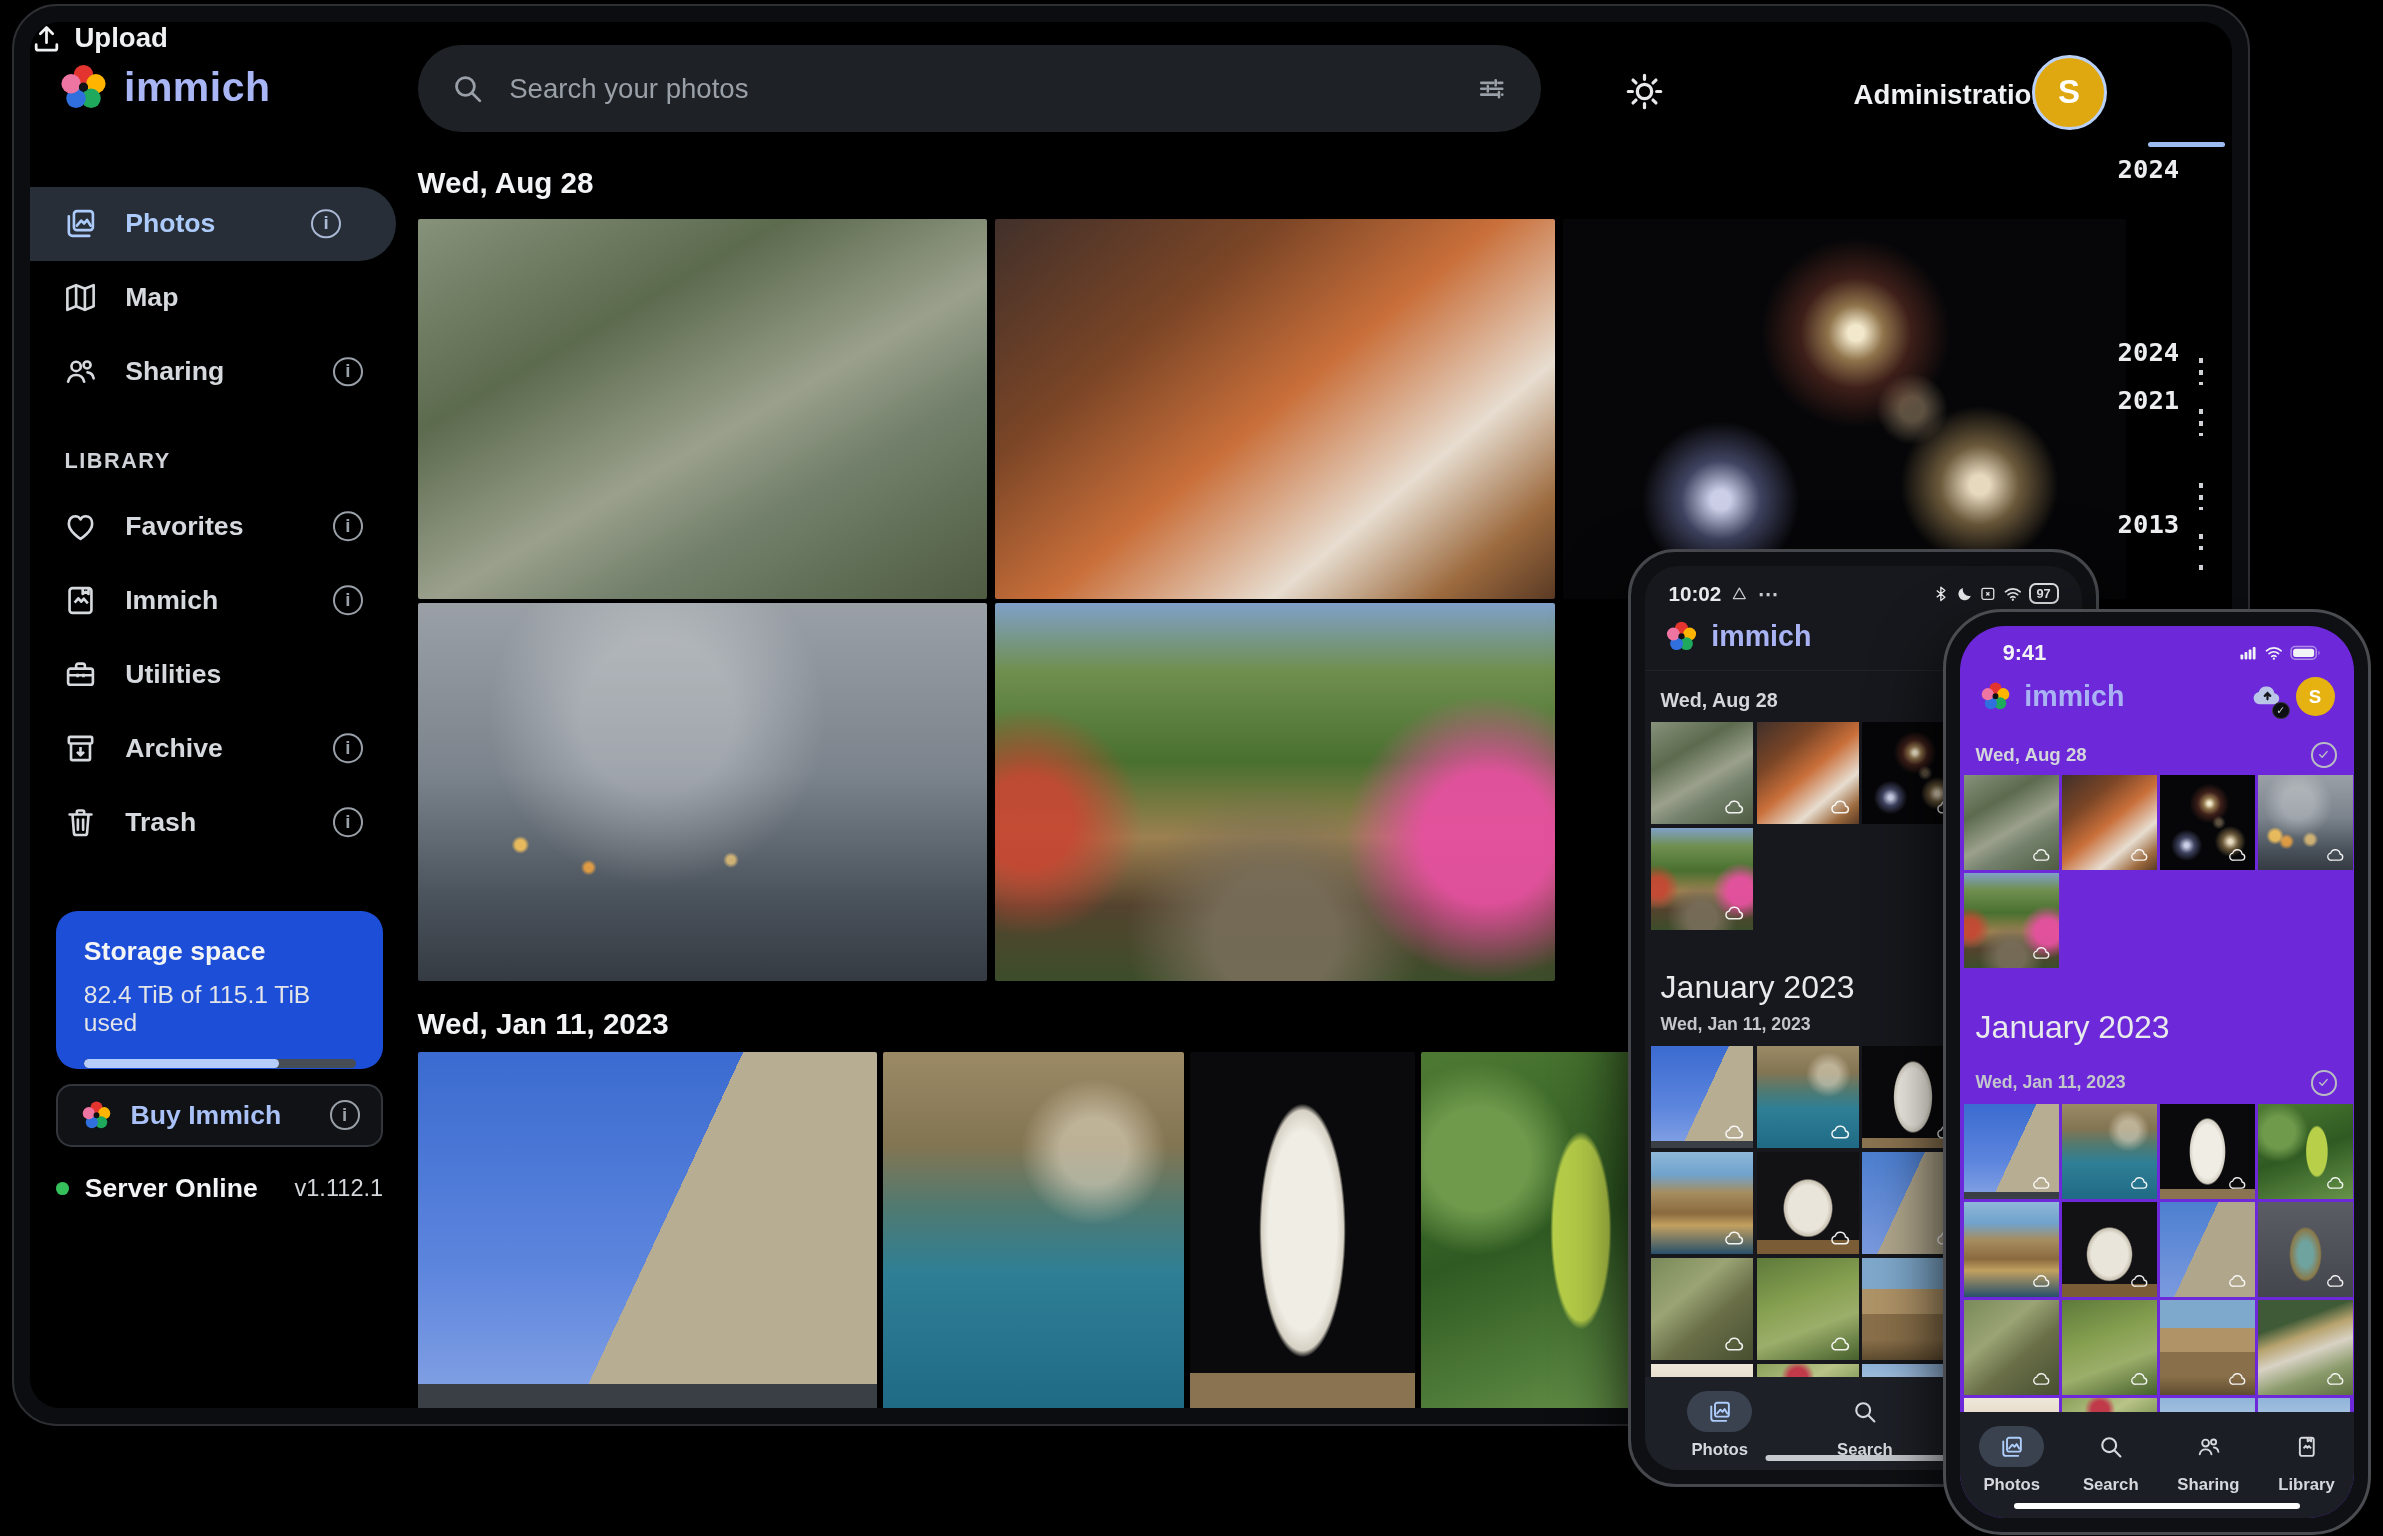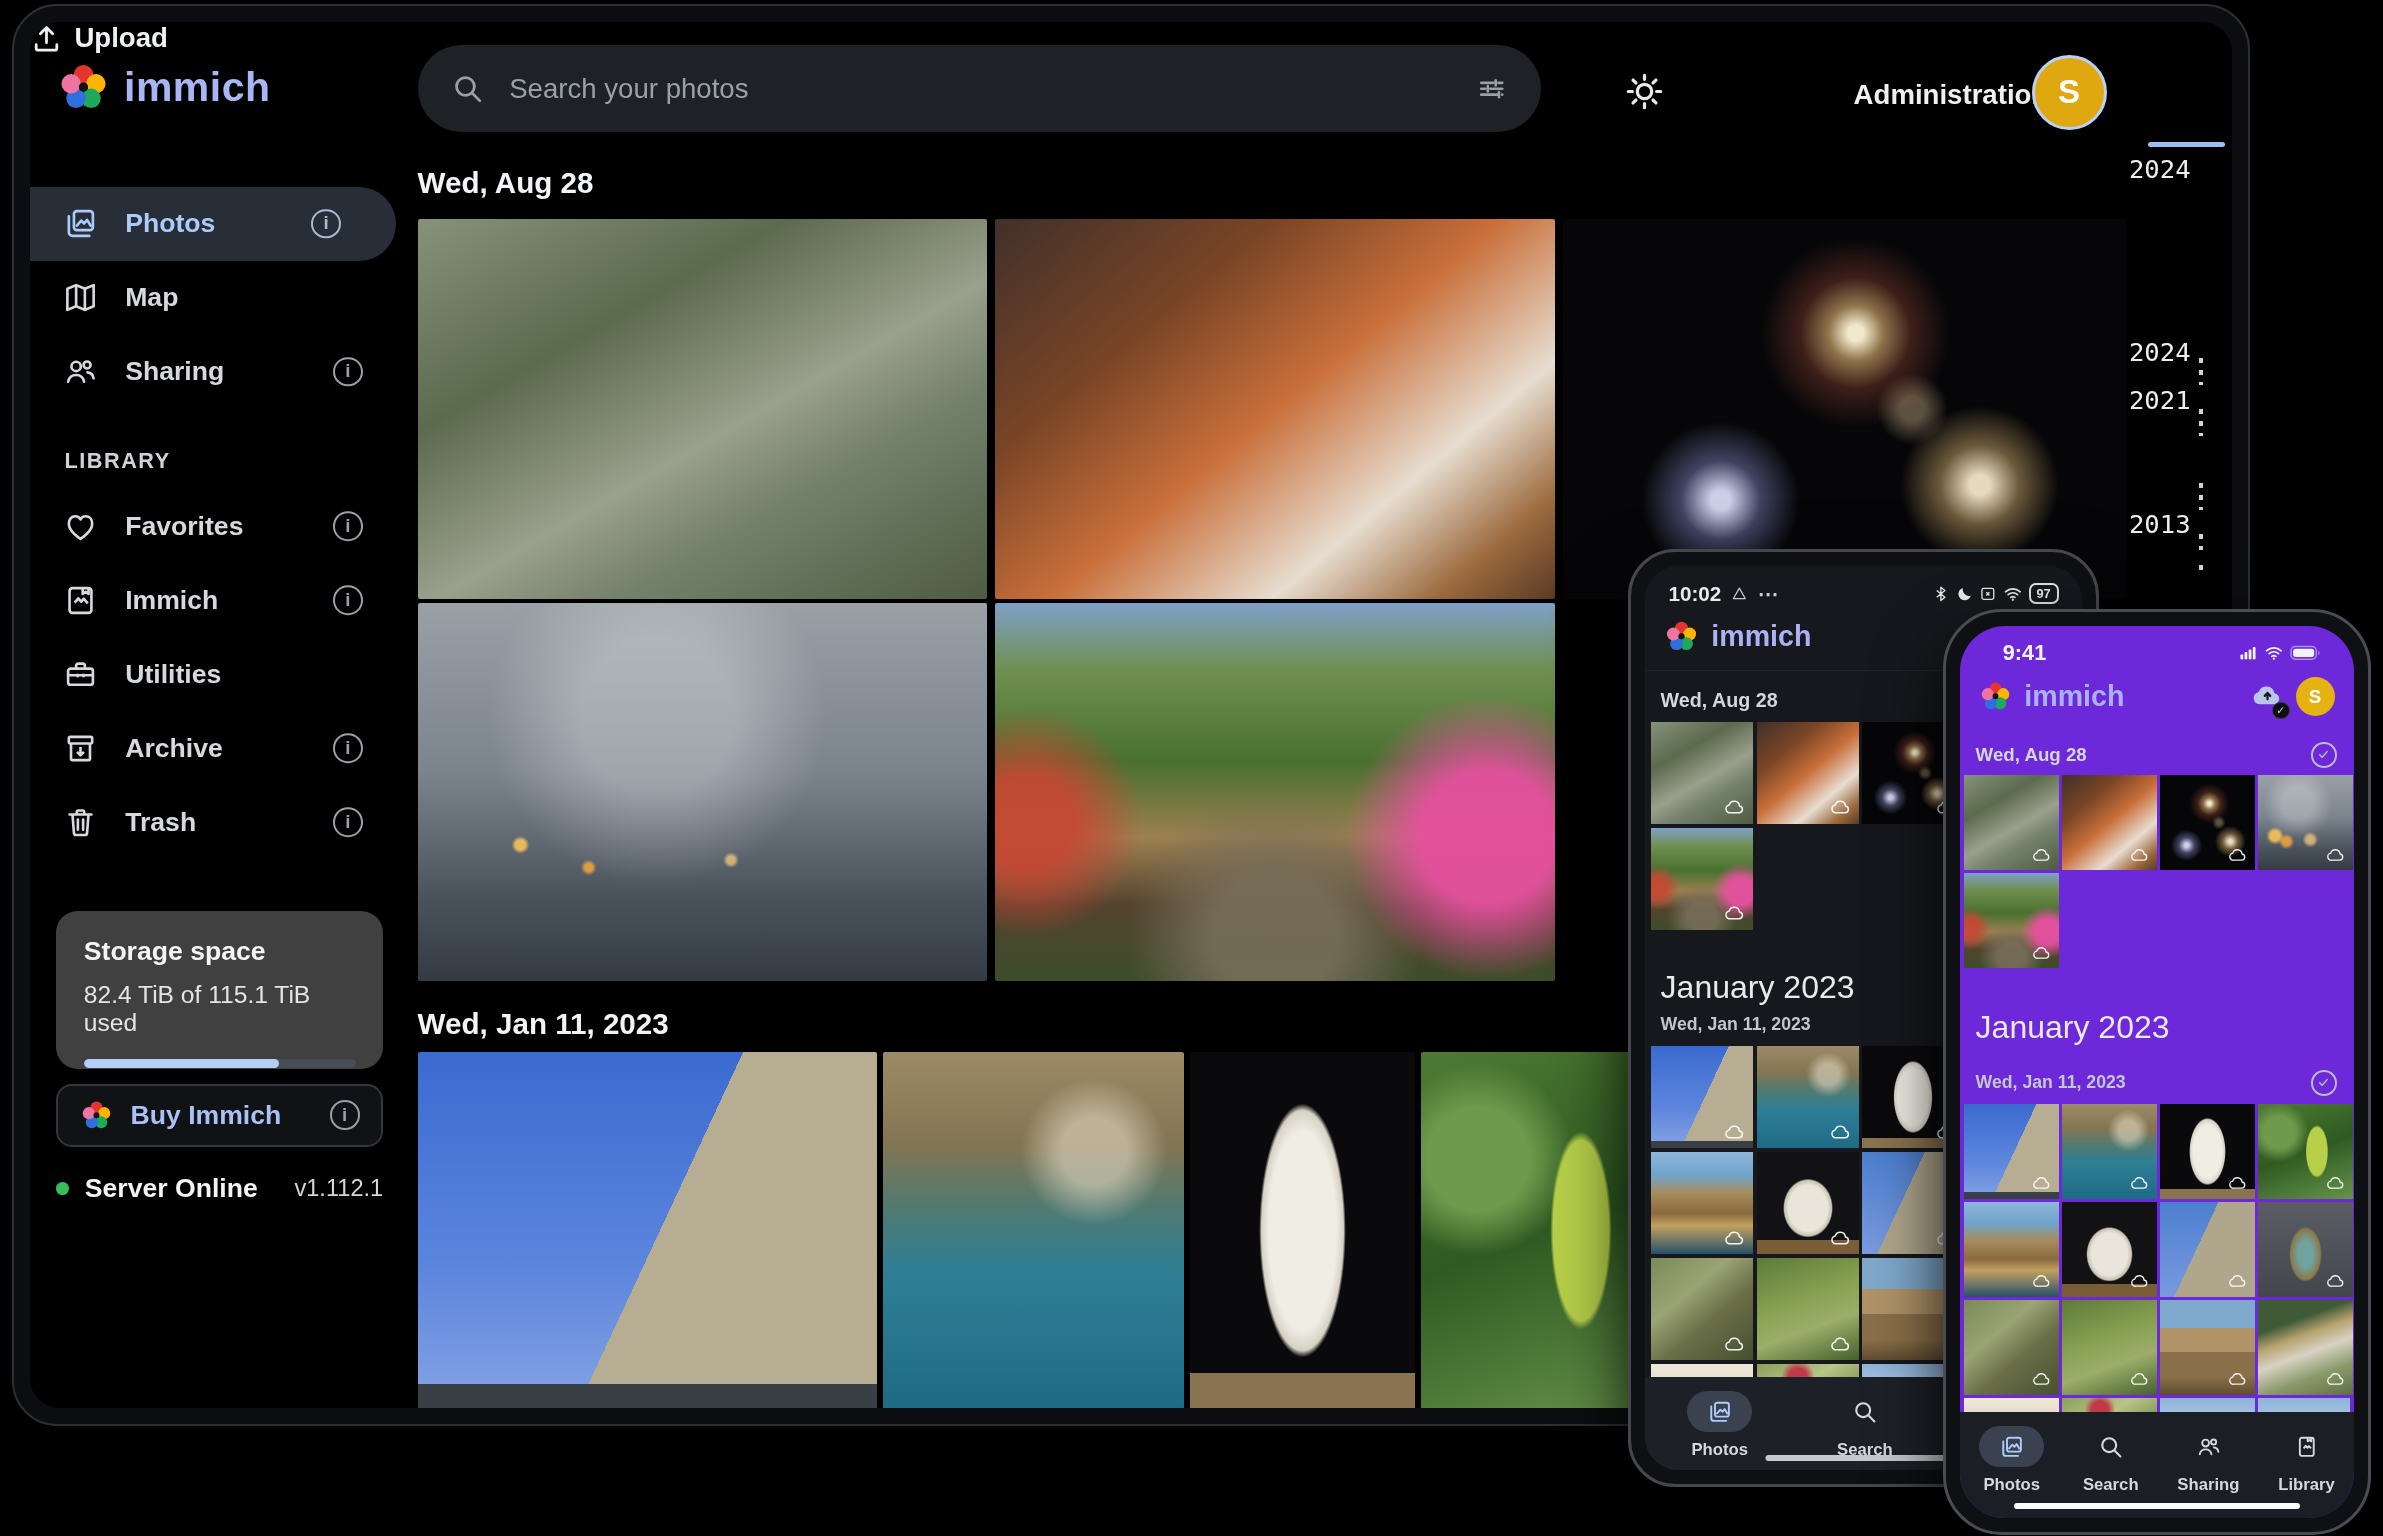--- a/index.html
+++ b/index.html
@@ -30,43 +30,43 @@
   .side{position:absolute;left:0;top:165px;width:388px;}
   .sitem{position:relative;height:74px;display:flex;align-items:center;padding-left:33px;gap:27.6px;color:#d6d9dd;}
   .sitem .lb{font-size:26.6px;font-weight:600;}
   .sitem svg{flex:0 0 auto;}
   .sitem.active{background:#272e37;border-radius:0 39px 39px 0;margin-right:21.7px;color:#adcbfa;}
   .sitem.active .lb{color:#adcbfa;}
   .inf{position:absolute;right:55px;top:50%;transform:translateY(-50%);width:29.6px;height:29.6px;border:2px solid #9aa0a8;
        border-radius:50%;color:#9aa0a8;font-size:18.7px;display:flex;align-items:center;justify-content:center;font-weight:700;}
   .active .inf{border-color:#aab9d6;color:#aab9d6;}
   .libhdr{margin:39px 0 15.8px 35px;font-size:21.7px;letter-spacing:1.5px;color:#cfd3d8;font-weight:600;}
-  .storage{position:absolute;left:26.6px;top:889px;width:327px;height:158px;background:#404040;border-radius:21.7px;padding:25.6px 27.6px;}
+  .storage{position:absolute;left:26.6px;top:889px;width:327px;height:158px;background:#1d4ed8;border-radius:21.7px;padding:25.6px 27.6px;}
   .storage .t{font-size:26.6px;font-weight:700;color:#f3f4f6;}
   .storage .u{font-size:24.6px;color:#e3e5e8;margin-top:13.8px;}
   .bar{margin-top:21.7px;height:8.9px;background:#474d54;border-radius:4.9px;overflow:hidden;}
   .bar .fill{height:100%;width:72%;background:#b5cdf8;border-radius:4.9px;}
   .buy{position:absolute;left:26.6px;top:1062px;width:327px;height:63px;border:2px solid #33373d;border-radius:15.8px;
        background:#101216;display:flex;align-items:center;padding:0 21.7px;gap:17.7px;}
   .buy .bl{font-size:26.6px;font-weight:700;color:#a9c1f6;flex:1;}
   .srv{position:absolute;left:26.6px;top:1151px;width:327px;display:flex;align-items:center;gap:15.8px;}
   .srv .dot{width:12.8px;height:12.8px;border-radius:50%;background:#35c05c;}
   .srv .st{font-size:26.6px;font-weight:700;color:#f3f4f6;flex:1;}
   .srv .vv{font-size:23.6px;color:#d3d6da;margin-left:11px;}
 
   
   .dhdr{position:absolute;font-size:29.6px;font-weight:600;color:#f3f4f6;}
   .tile{position:absolute;border-radius:2px;overflow:hidden;}
   .ptile{position:relative;overflow:hidden;flex:0 0 auto;}
   .cloud{position:absolute;right:6.9px;bottom:5.9px;color:#fff;opacity:.92;}
 
   
   .tl-line{position:absolute;left:2118px;top:120px;width:77px;height:4.9px;background:#9dbdf2;border-radius:3px;}
-  .tl-year{position:absolute;left:2088px;width:73px;text-align:right;font-family:"DejaVu Sans Mono",monospace;
-           font-size:25.6px;color:#eceef0;}
+  .tl-year{position:absolute;left:2088px;width:73px;text-align:left;font-family:"DejaVu Sans Mono",monospace;
+           font-size:25.6px;color:#eceef0;font-weight:bold;}
   .dots{position:absolute;left:2169px;width:4.9px;background:repeating-linear-gradient(#cfd3d8 0 4.9px,transparent 4.9px 11.8px);}
 
   
   .phone{position:absolute;background:#0f1013;border:3px solid #45474c;padding:13.8px;
          box-shadow:0 33px 69px rgba(0,0,0,.85);}
   .pscr{position:relative;width:100%;height:100%;background:#16181d;overflow:hidden;}
   .prow{display:flex;gap:3.9px;margin:0 5.9px 3.9px 5.9px;}
   .plabel{font-size:19.7px;color:#d3d6da;font-weight:600;}
   .pmonth{font-size:32px;color:#e8eaec;font-weight:500;}
   .pdate2{font-size:17.7px;color:#c3c7cc;font-weight:600;}

